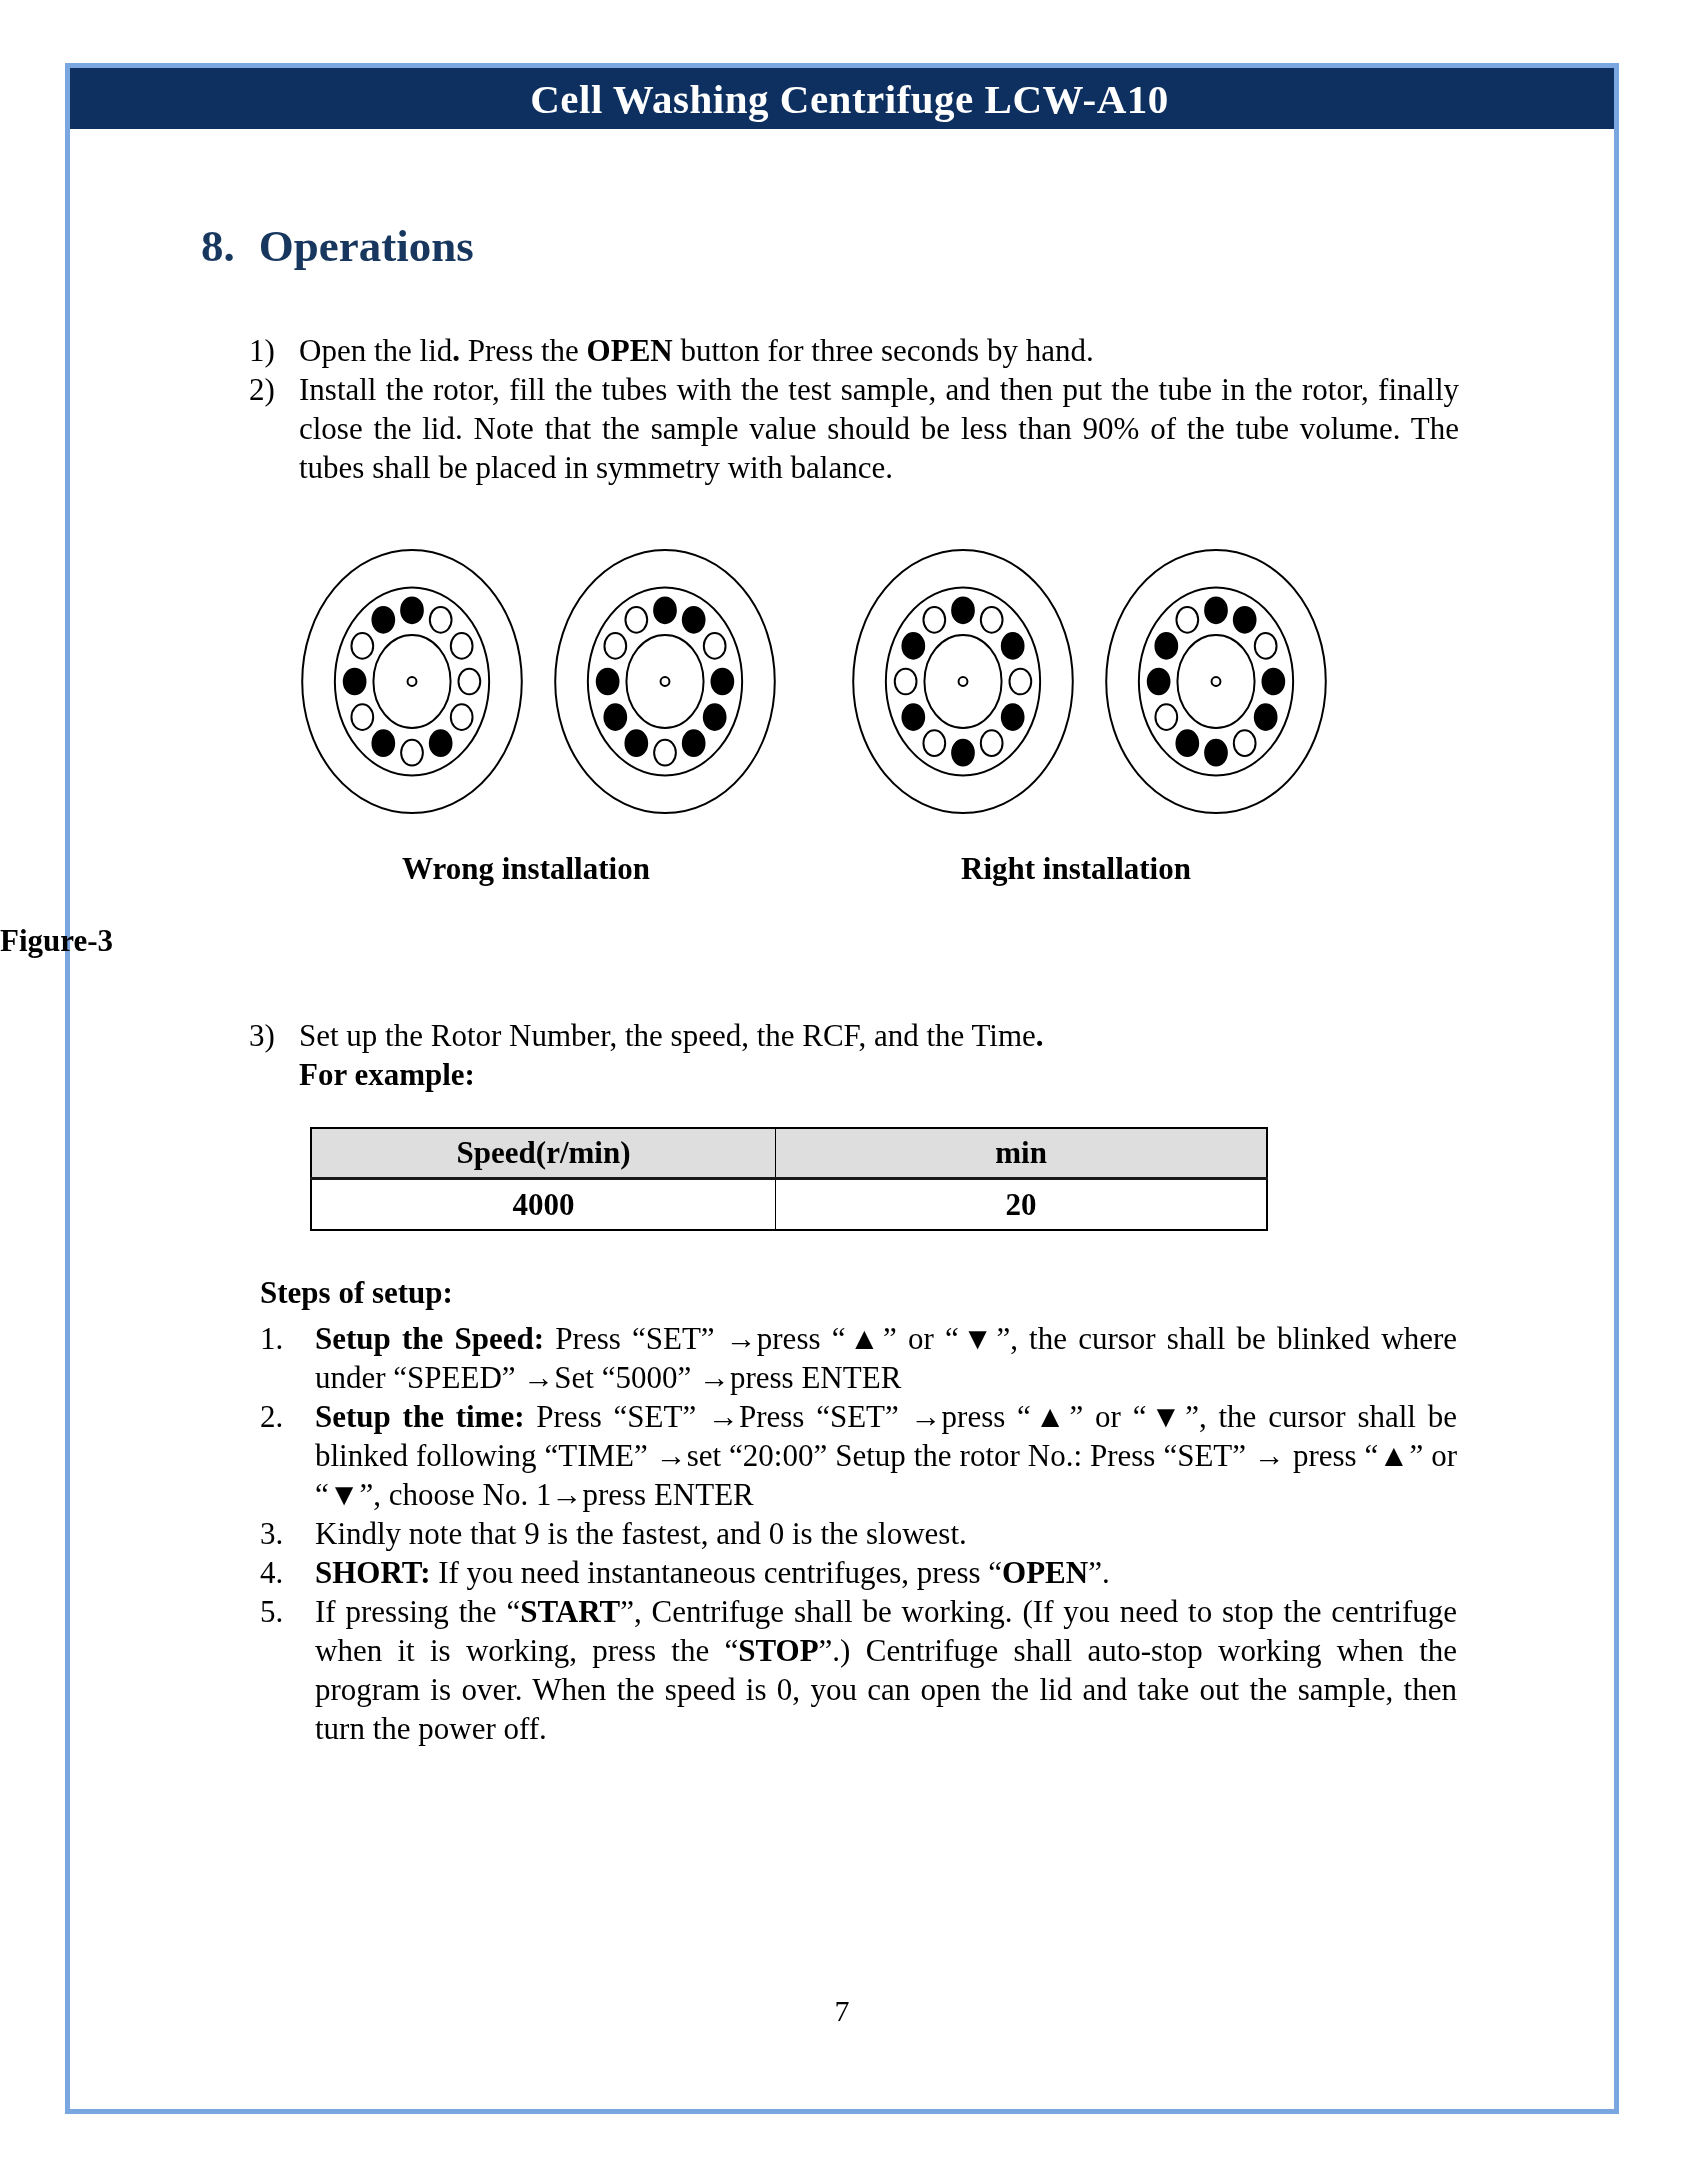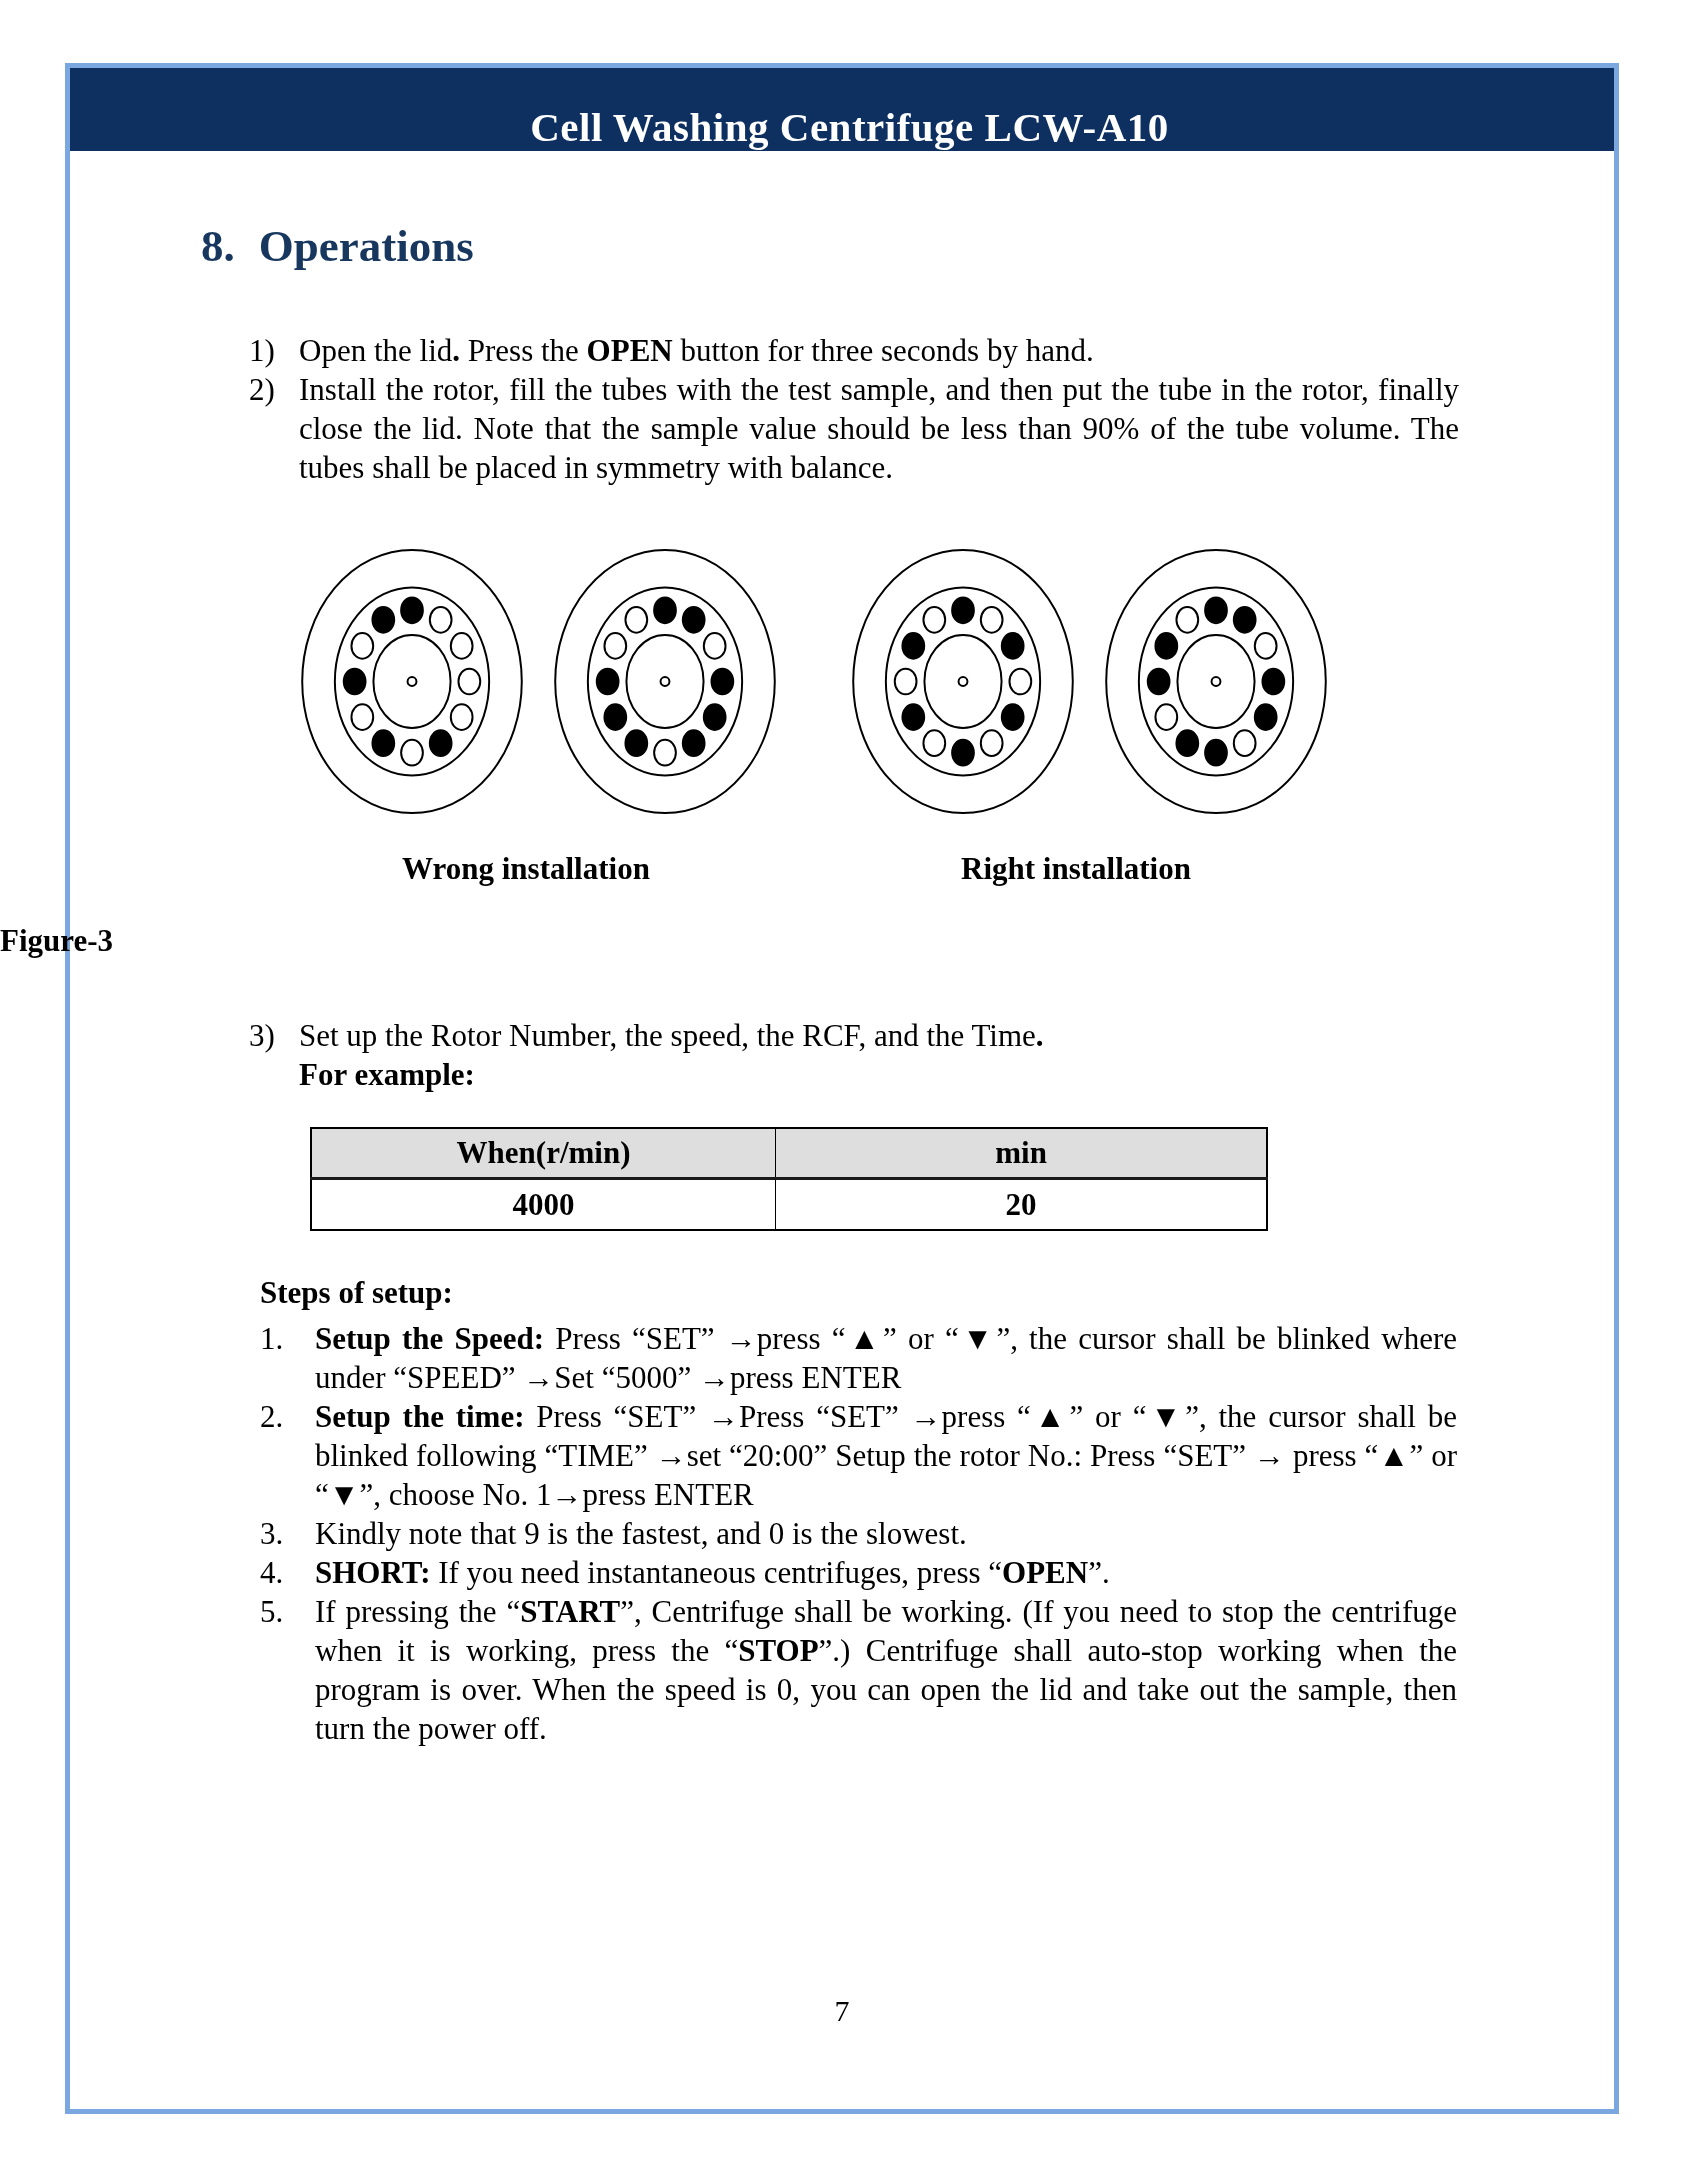--- a/index.html
+++ b/index.html
@@ -5,22 +5,22 @@
   html,body{margin:0;padding:0;background:#ffffff;}
   .page{
     position:relative;width:1683px;height:2178px;background:#ffffff;overflow:hidden;
     font-family:"Liberation Serif","DejaVu Serif",serif;color:#000;
   }
   .frame{
     position:absolute;left:65px;top:63px;width:1554px;height:2051px;
     border:5px solid var(--frame-border,#7BA7E1);box-sizing:border-box;background:#fff;
   }
   .header-bar{
-    height:83px;background:var(--header-bg,#0E3061);
-    display:flex;align-items:flex-end;justify-content:center;padding-left:15px;
+    height:61px;background:var(--header-bg,#0E3061);
+    display:flex;align-items:center;justify-content:center;padding-left:15px;
   }
   .header-title{color:#ffffff;font-weight:bold;font-size:41px;letter-spacing:0.5px;}
   .section-heading{
     position:absolute;left:201px;top:220px;margin:0;
     font-size:45px;font-weight:bold;color:var(--heading-text,#17375E);
   }
   .section-heading .num{margin-right:24px;}
   .list{position:absolute;}
   .ops1{left:249px;top:331px;width:1210px;}
   .ops2{left:249px;top:1016px;width:1210px;}
@@ -177,21 +177,21 @@
         <div class="li-body">
           <p><span>Set up the Rotor Number, the speed, the RCF, and the Time</span><span class="b">.</span></p>
           <p><span class="b">For example:</span></p>
         </div>
       </div>
     </div>
 
   <table class="example-table">
     <thead>
       <tr>
-        <th class="col-speed">When(r/min)</th>
+        <th class="col-speed">Speed(r/min)</th>
         <th class="col-min">min</th>
       </tr>
     </thead>
     <tbody>
       <tr>
         <td>4000</td>
         <td>20</td>
       </tr>
     </tbody>
   </table>

